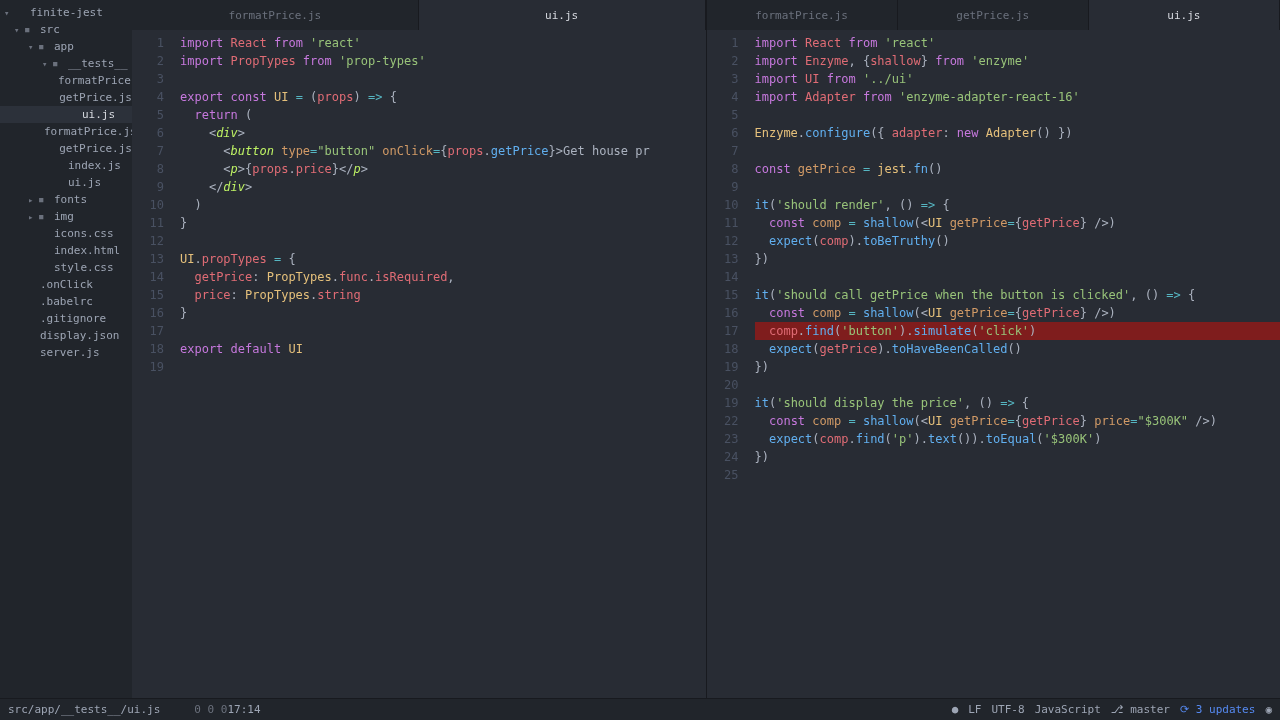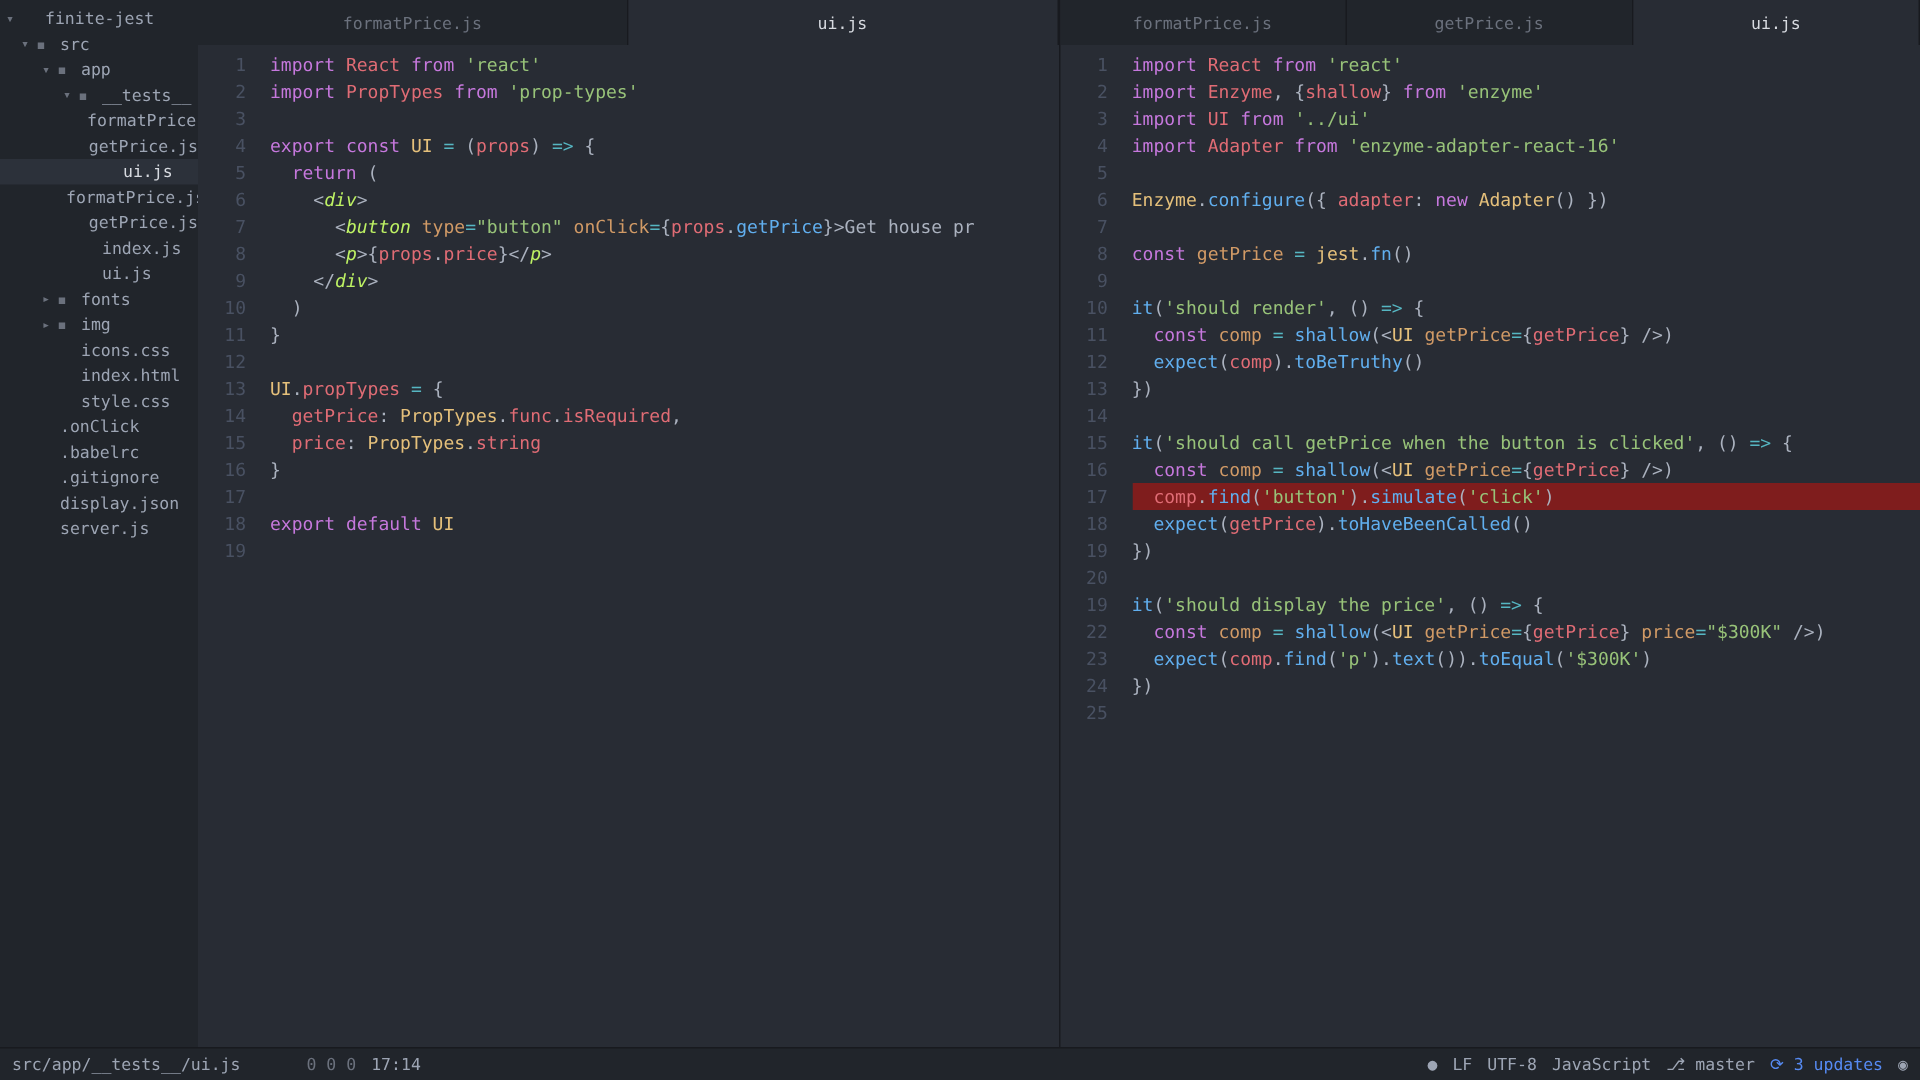--- a/index.html
+++ b/index.html
@@ -114,21 +114,21 @@
 .status {
   height: 22px;
   background: #21252b;
   border-top: 1px solid #181a1f;
   display: flex;
   align-items: center;
   color: #9da5b4;
   font-size: 11px;
   padding: 0 8px;
 }
-.status .left { display: flex; gap: 10px; }
+.status .left { display: flex; }
 .status .right { margin-left: auto; display: flex; gap: 10px; align-items: center; }
 .status .sep { color: #6b717d; margin-left: 34px; }
 .status .git-icon { color: #9da5b4; }
 .updates { color: #568af2; }
 .gh-icon { color: #9da5b4; }
 </style>
 </head>
 <body>
 
 <div class="root">

